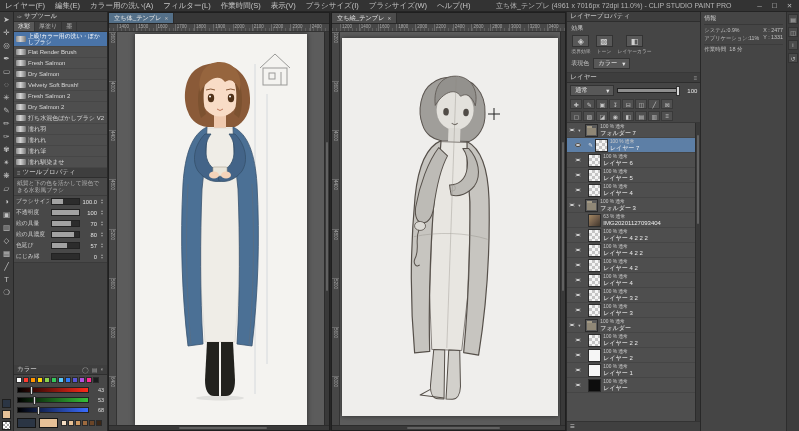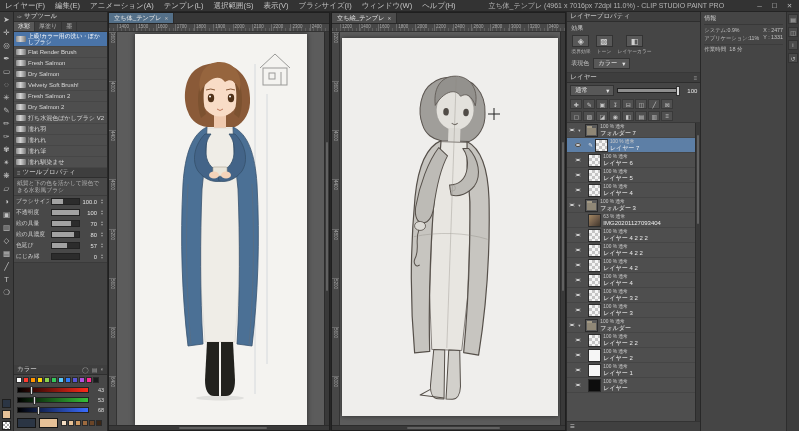--- a/index.html
+++ b/index.html
@@ -139,26 +139,26 @@
 </head>
 <body>
 
 <div class="app">
 
   <div class="menubar">
     <div style="display:flex">
 
     <span class="menu-item">レイヤー(F)</span>
         <span class="menu-item">編集(E)</span>
-        <span class="menu-item">アニメーション(A)</span>
-        <span class="menu-item">テンプレ(L)</span>
-        <span class="menu-item">選択範囲(S)</span>
+        <span class="menu-item">カラー用の洗い(A)</span>
+        <span class="menu-item">フィルター(L)</span>
+        <span class="menu-item">作業時間(S)</span>
         <span class="menu-item">表示(V)</span>
         <span class="menu-item">ブラシサイズ(I)</span>
-        <span class="menu-item">ウィンドウ(W)</span>
+        <span class="menu-item">ブラシサイズ(W)</span>
         <span class="menu-item">ヘルプ(H)</span>
       </div>
     <div class="win-title">立ち体_テンプレ (4961 x 7016px 72dpi 11.0%) - CLIP STUDIO PAINT PRO</div>
     <div class="win-controls">
       <span class="win-btn">─</span>
       <span class="win-btn">☐</span>
       <span class="win-btn close">✕</span>
     </div>
   </div>
 

